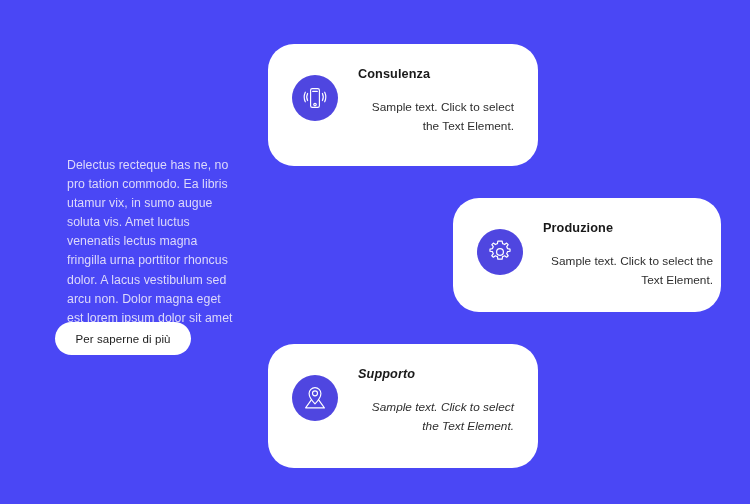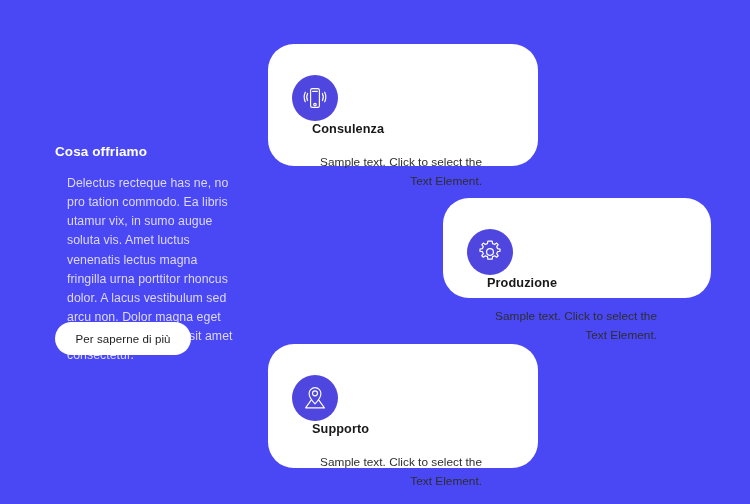--- a/index.html
+++ b/index.html
@@ -69,45 +69,45 @@
   }
 
   
   .card {
     position: absolute;
     background: #ffffff;
     border-radius: 26px;
     display: flex;
     align-items: flex-start;
     box-sizing: border-box;
-    flex-direction: column;
   }
 
   .card-1 {
     left: 268px;
     top: 44px;
     width: 270px;
     height: 122px;
     padding: 22px 24px 0 24px;
   }
 
   .card-2 {
-    left: 443px;
+    left: 453px;
     top: 198px;
     width: 268px;
-    height: 100px;
+    height: 114px;
     padding: 22px 8px 0 24px;
   }
 
   .card-3 {
     left: 268px;
     top: 344px;
     width: 270px;
     height: 124px;
     padding: 22px 24px 0 24px;
+    font-style: italic;
   }
 
   .icon-circle {
     flex: 0 0 auto;
     width: 46px;
     height: 46px;
     border-radius: 50%;
     background: #4f46e0;
     display: flex;
     align-items: center;
@@ -142,21 +142,20 @@
     max-width: 170px;
     text-align: right;
   }
 </style>
 </head>
 <body>
 
 <div id="stage">
 
   <div class="left-col">
-    <h2 class="left-heading">Cosa offriamo</h2>
     <p class="left-paragraph">Delectus recteque has ne, no pro tation commodo. Ea libris utamur vix, in sumo augue soluta vis. Amet luctus venenatis lectus magna fringilla urna porttitor rhoncus dolor. A lacus vestibulum sed arcu non. Dolor magna eget est lorem ipsum dolor sit amet consectetur.</p>
   </div>
 
   <button class="cta-button">Per saperne di più</button>
 
   <div class="card card-1">
     <div class="icon-circle">
       <svg width="28" height="28" viewBox="0 0 28 28" fill="none" stroke="#ffffff" stroke-width="1.15" stroke-linecap="round" stroke-linejoin="round">
         <rect x="9.6" y="4.6" width="8.8" height="18.8" rx="1.6"></rect>
         <line x1="11.7" y1="7.4" x2="16.3" y2="7.4"></line>

